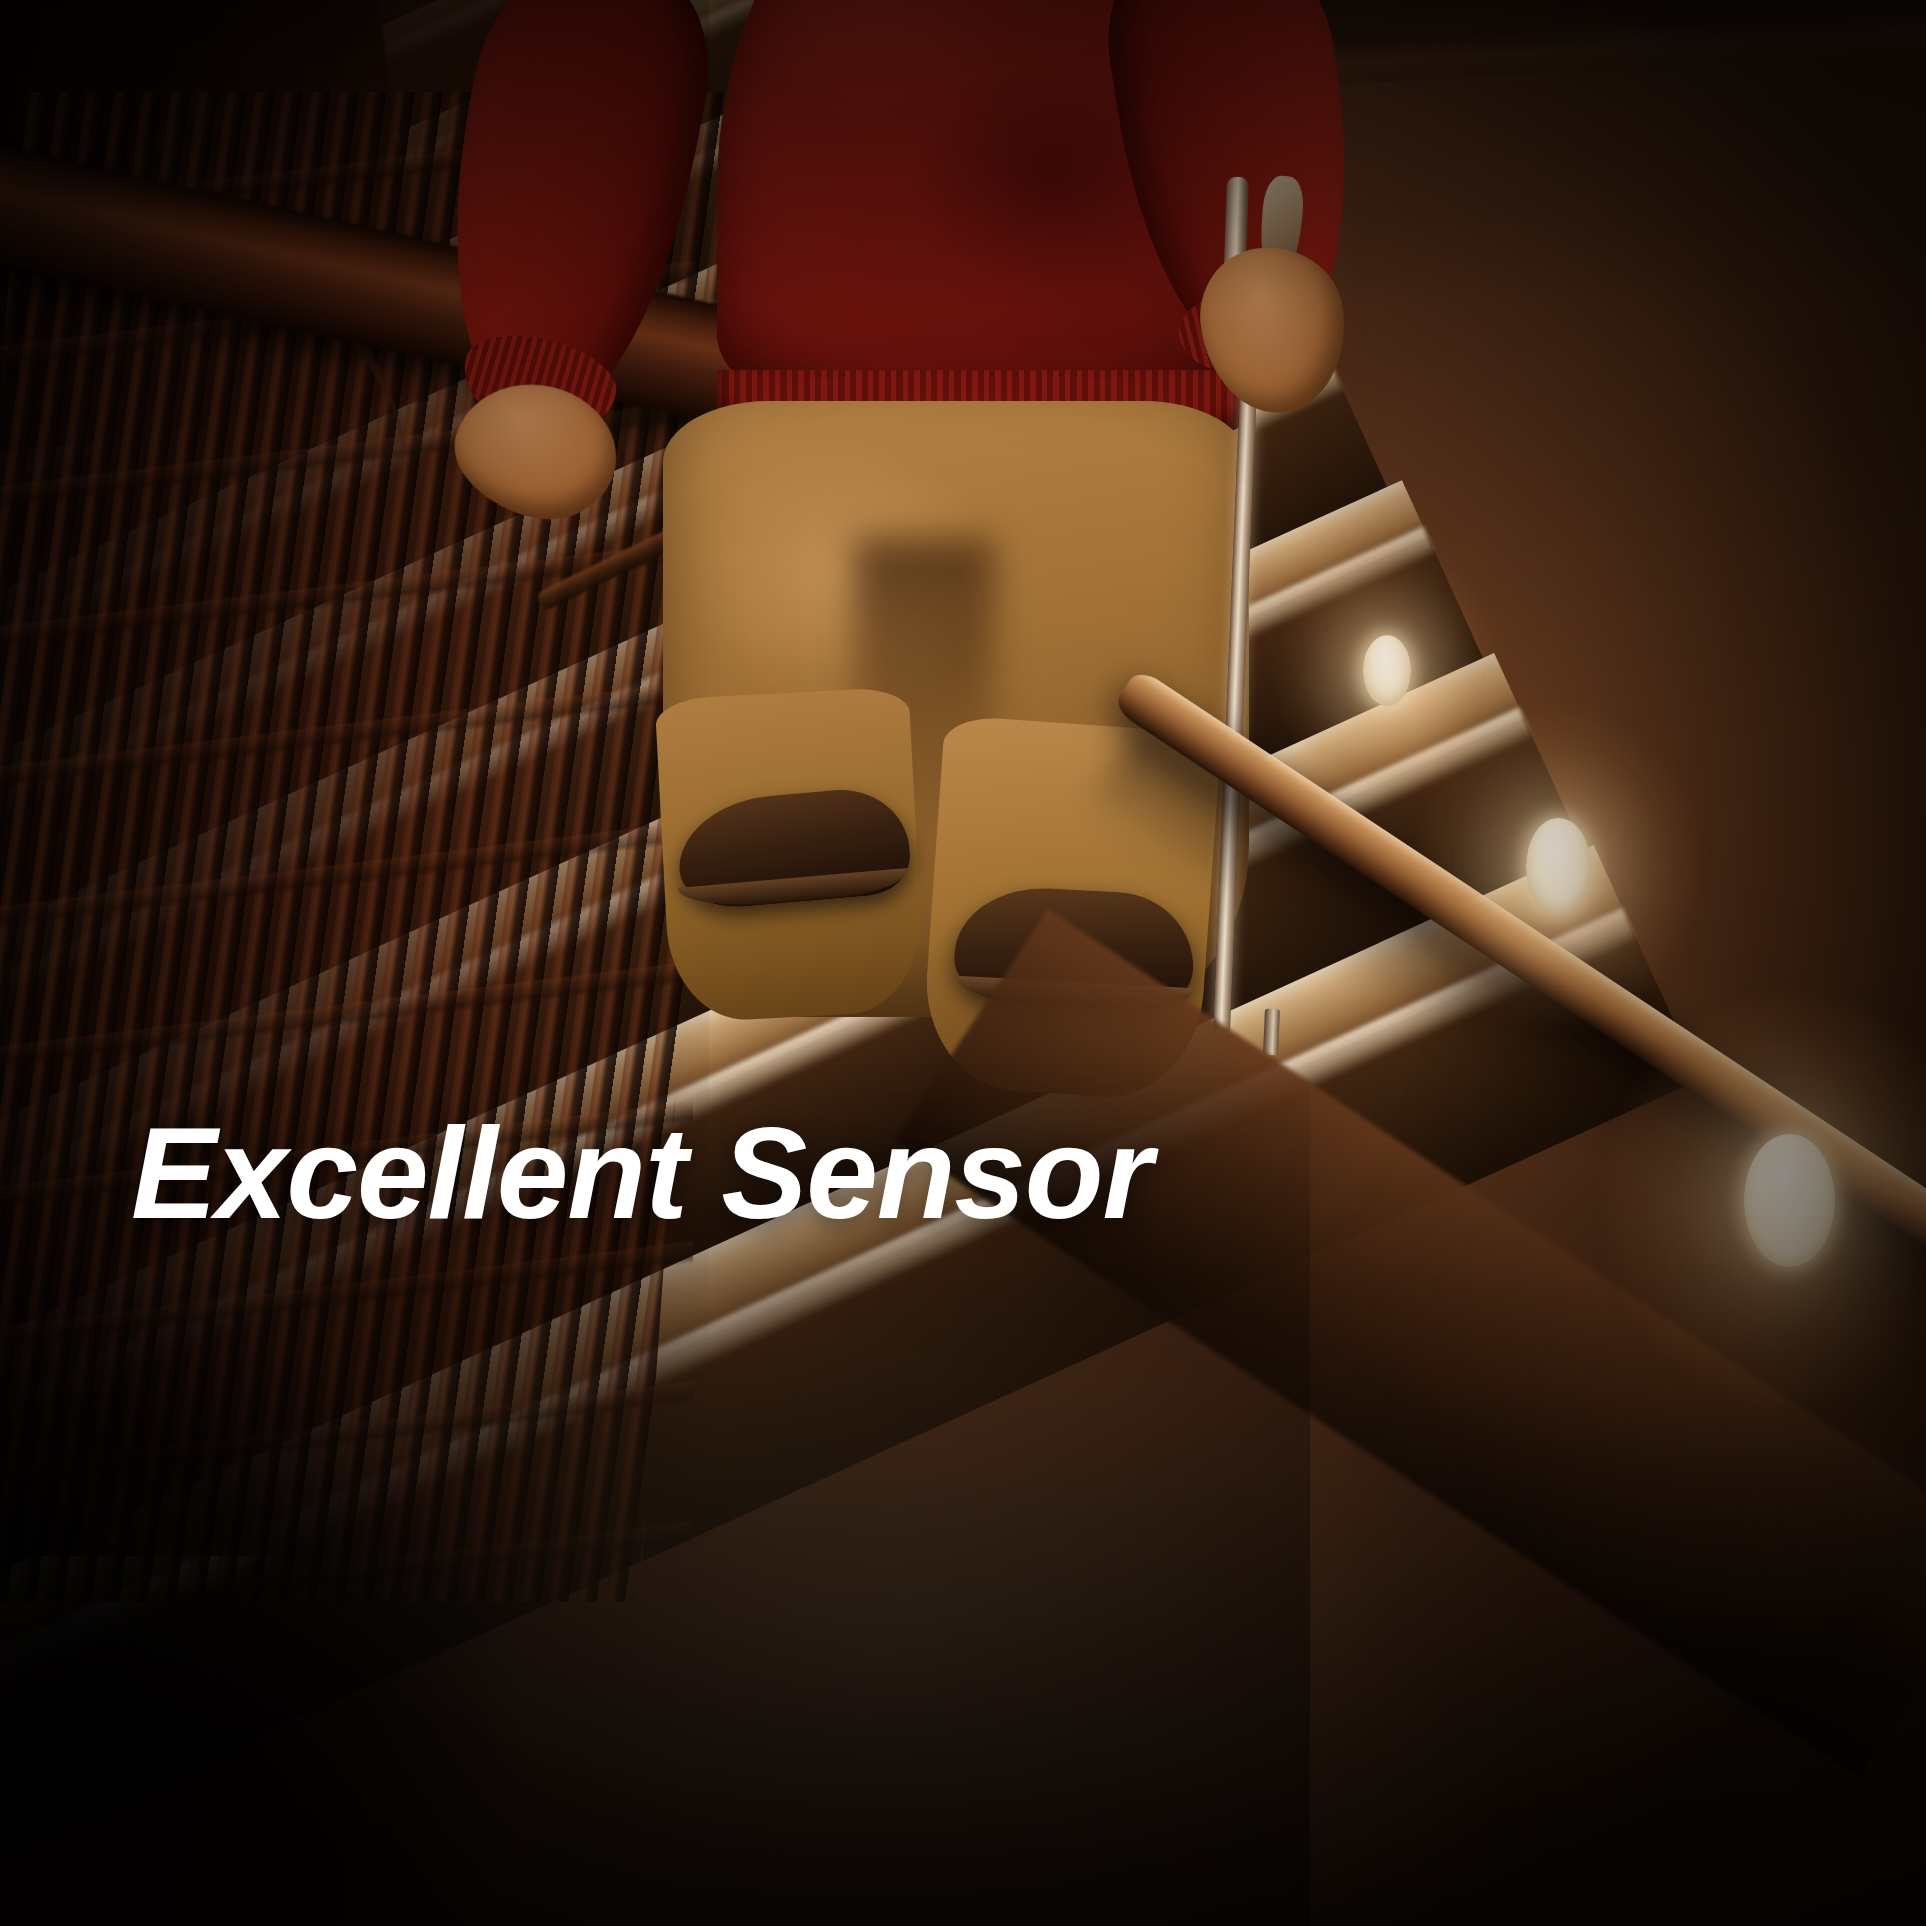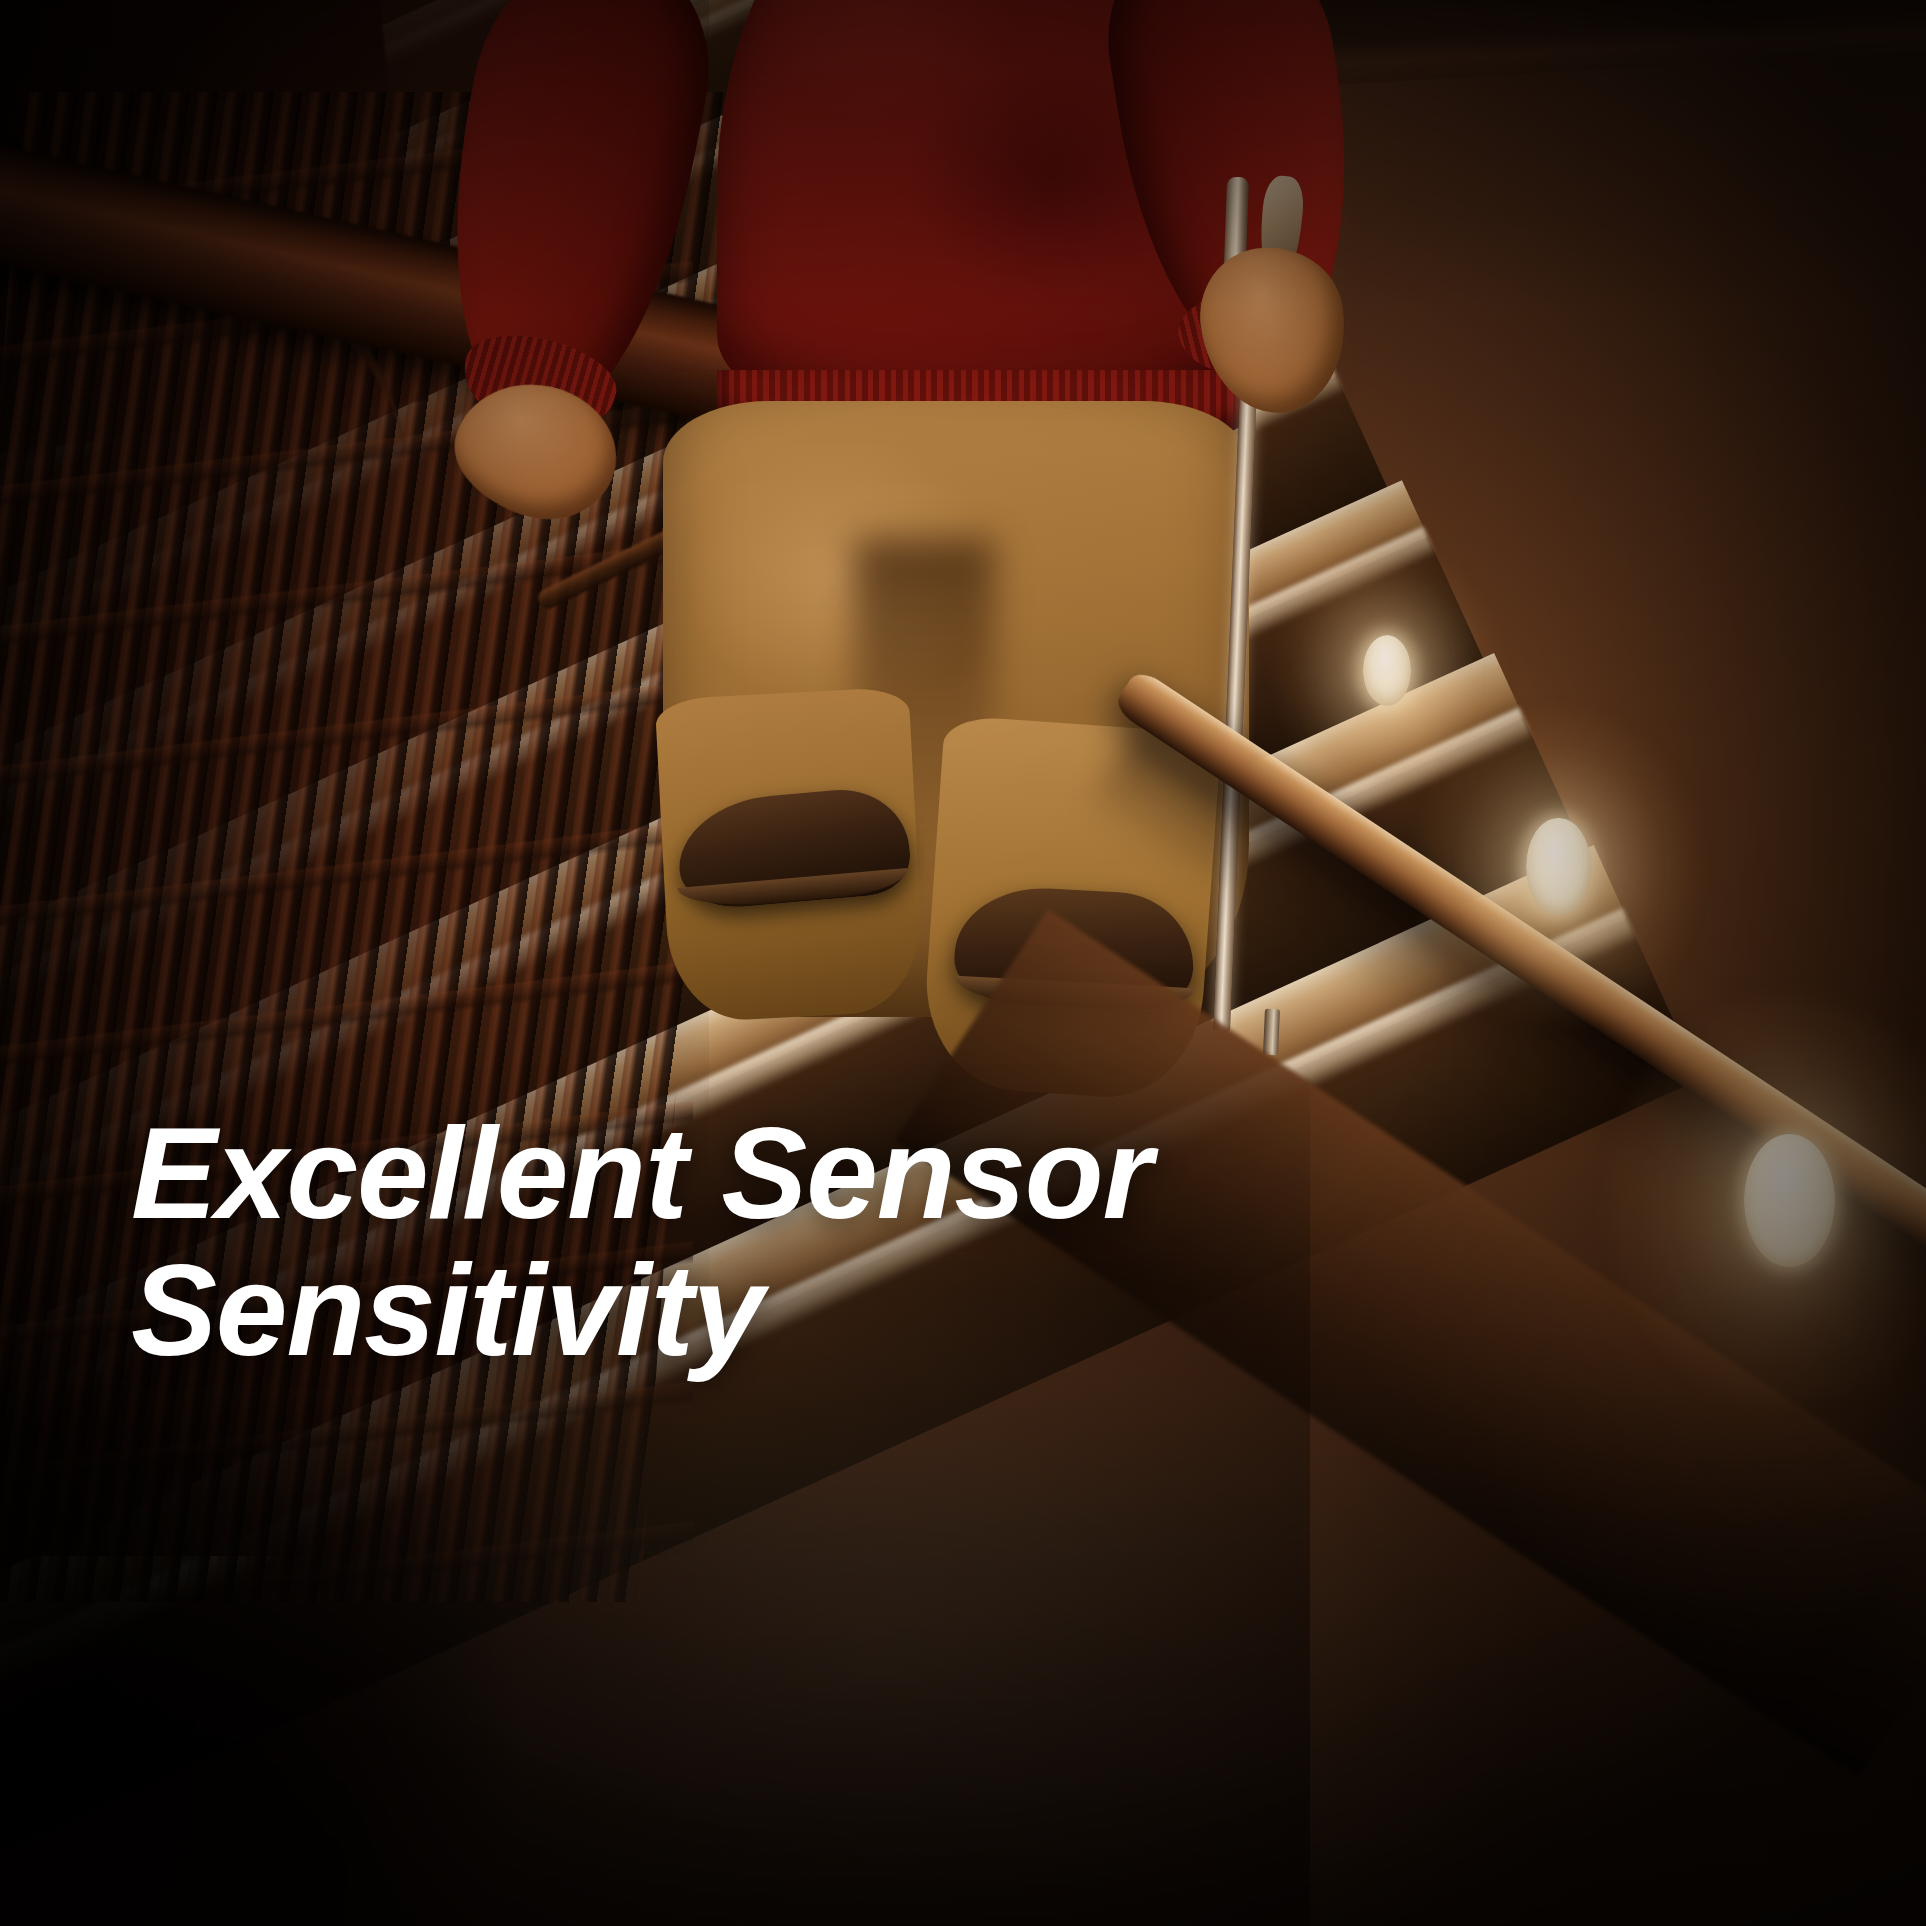--- a/index.html
+++ b/index.html
@@ -474,20 +474,19 @@
 
   <div class="layer" id="spot-steps"></div>
   <div class="layer" id="warm-grade"></div>
   <div class="p" id="left-dark-vignette"></div>
   <div class="p" id="text-scrim"></div>
   <div class="layer" id="vignette"></div>
 
   <div id="copy">
     <h1 id="headline">
       <span class="ln">Excellent Sensor</span>
-      <span class="ln">Sensitivity</span>
     </h1>
     <p id="subcopy">
     </p>
   </div>
 
 </div>
 
 
 </body></html>

